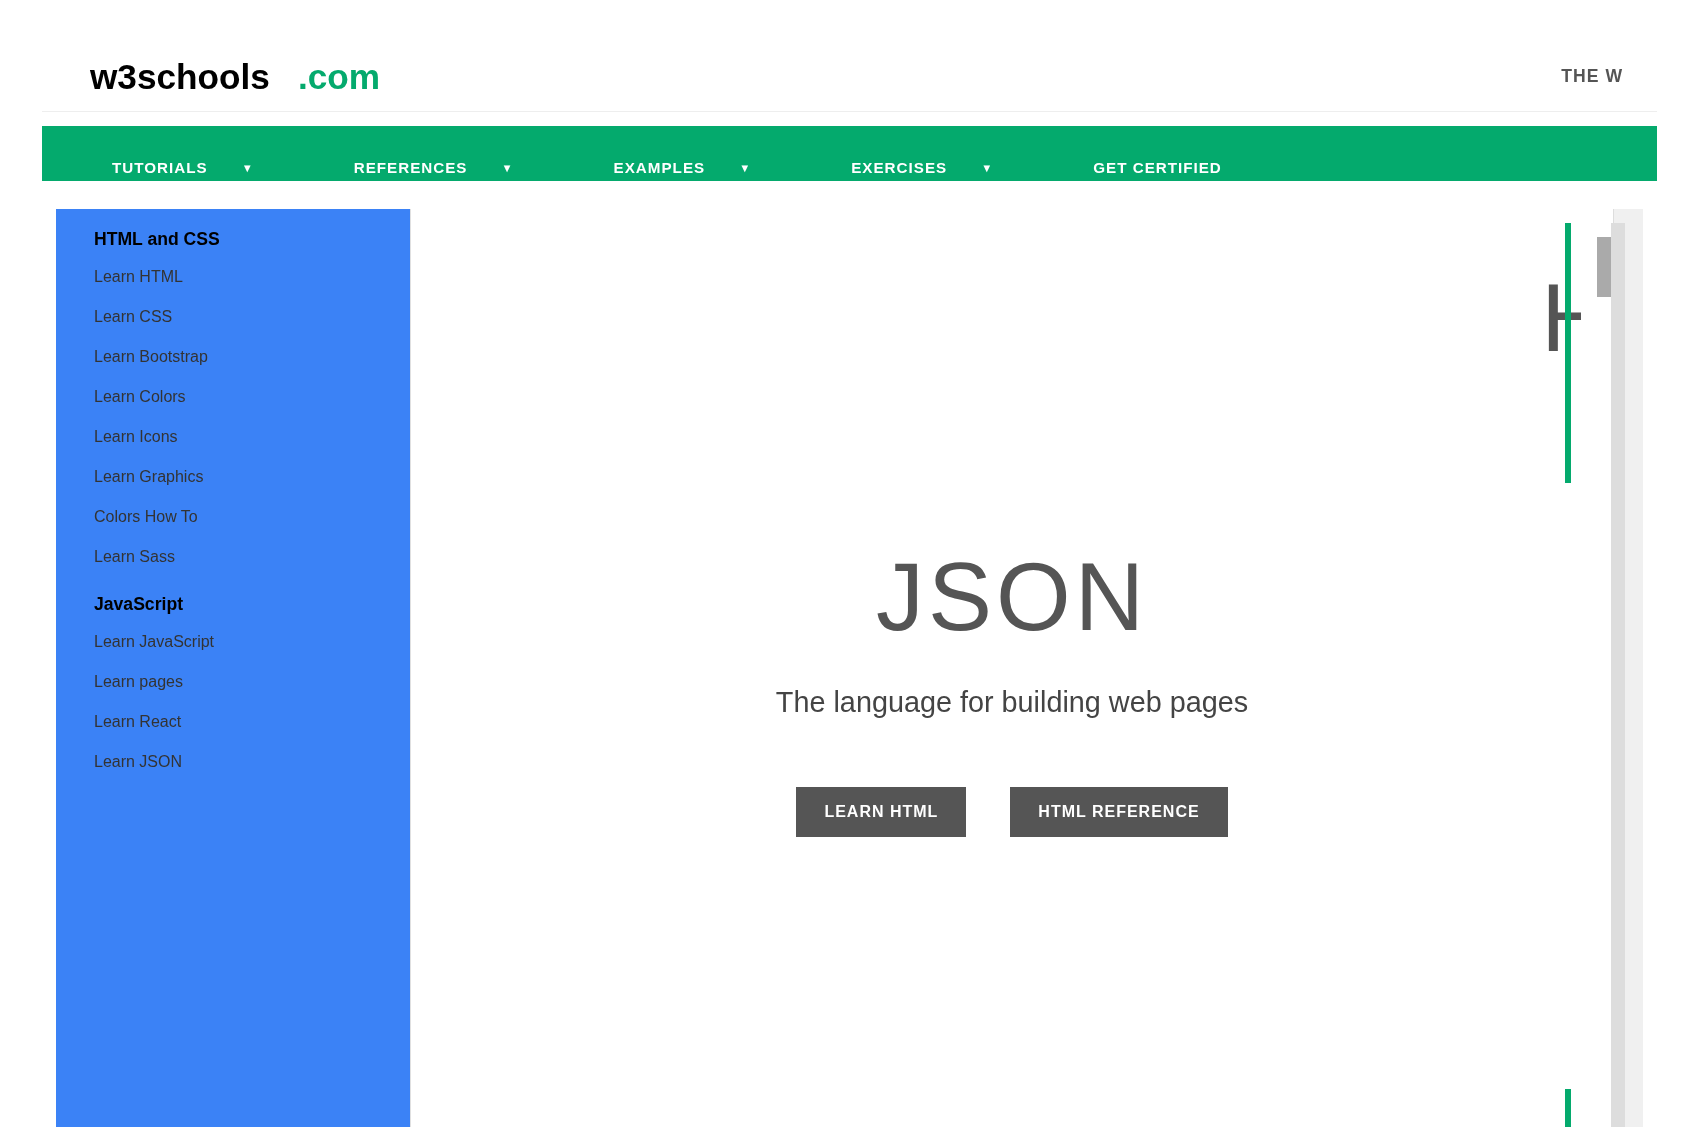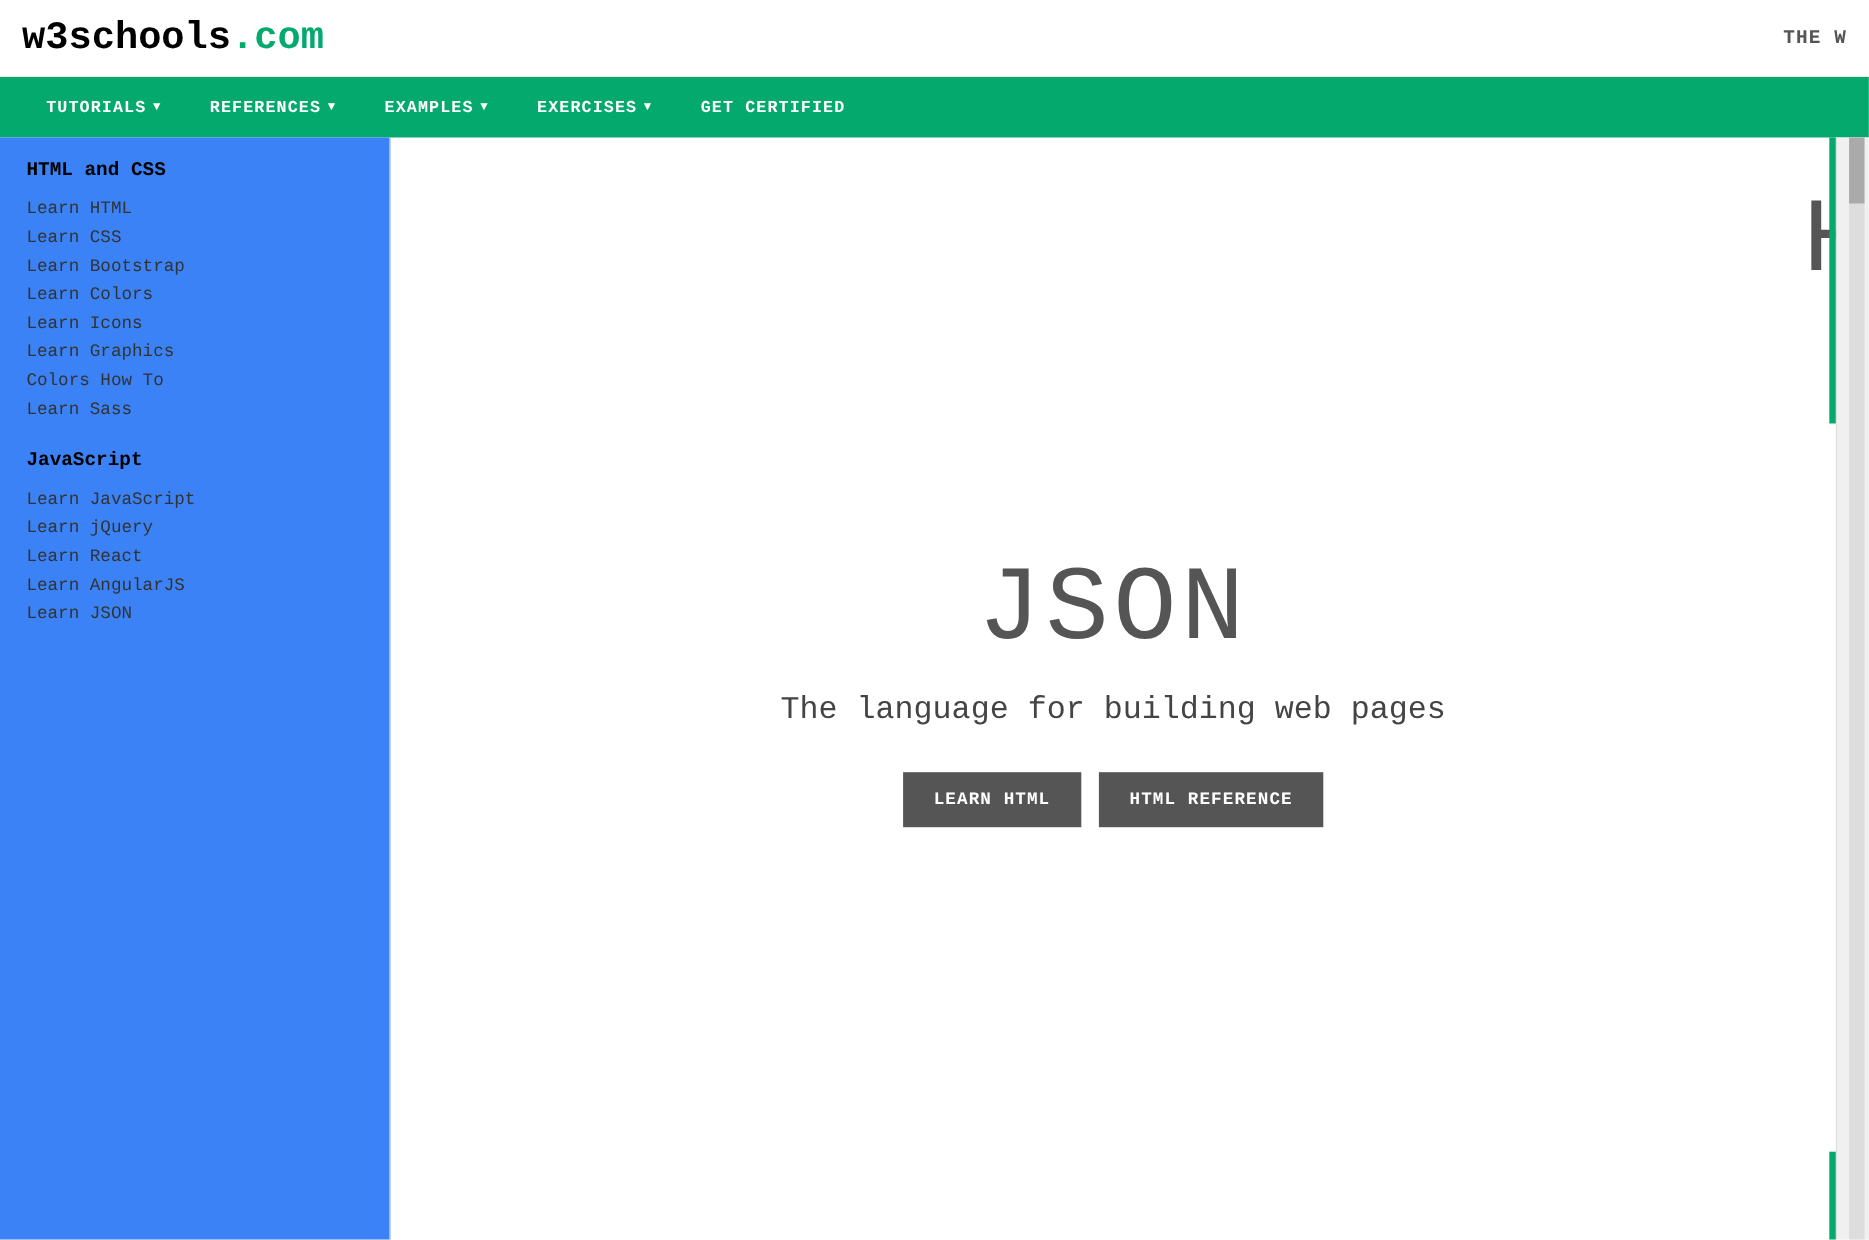--- a/index.html
+++ b/index.html
@@ -1,19 +1,18 @@
 <!DOCTYPE html>
 <html><head>
   <meta charset="utf-8">
   <style>
     * {
-      margin: 0;
+      margin: 14px;
       padding: 0;
       box-sizing: border-box;
-      font-family: Liberation Mono, monospace;
     }
     body {
       font-family: 'Segoe UI', Verdana, Geneva, sans-serif;
       background: #fff;
       overflow-x: hidden;
     }
 
     
     .header {
       display: flex;
@@ -210,23 +209,22 @@
     <a class="sidebar-link">Learn CSS</a>
     <a class="sidebar-link">Learn Bootstrap</a>
     <a class="sidebar-link">Learn Colors</a>
     <a class="sidebar-link">Learn Icons</a>
     <a class="sidebar-link">Learn Graphics</a>
     <a class="sidebar-link">Colors How To</a>
     <a class="sidebar-link">Learn Sass</a>
 
     <div class="sidebar-section-title">JavaScript</div>
     <a class="sidebar-link">Learn JavaScript</a>
-    <a class="sidebar-link">Learn jQuery</a>
+    <a class="sidebar-link">Learn pages</a>
     <a class="sidebar-link">Learn React</a>
-    <a class="sidebar-link">Learn AngularJS</a>
     <a class="sidebar-link">Learn JSON</a>
   </div>
 
   <div class="content-area">
 
     <div style="position:absolute; right:-10px; top: 40px; font-size: 6rem; font-weight:400; color:#555; overflow:hidden; width:40px;">H</div>
 
     <div style="position:absolute; right:0; top:0; width:6px; background:#04AA6D; height:260px;"></div>
     <div style="position:absolute; right:0; bottom:0; width:6px; background:#04AA6D; height:80px;"></div>
 

